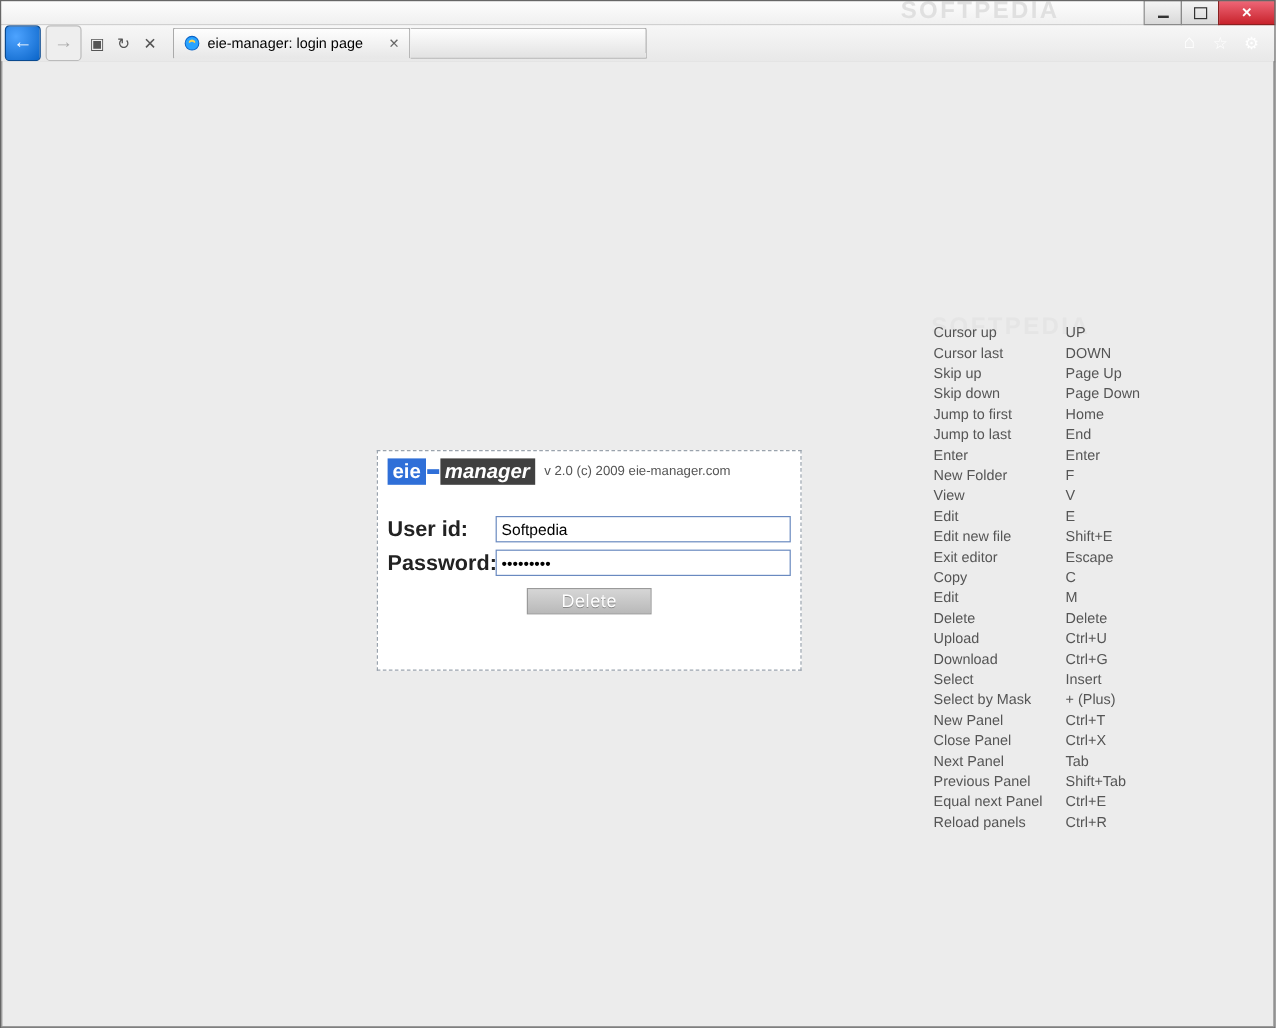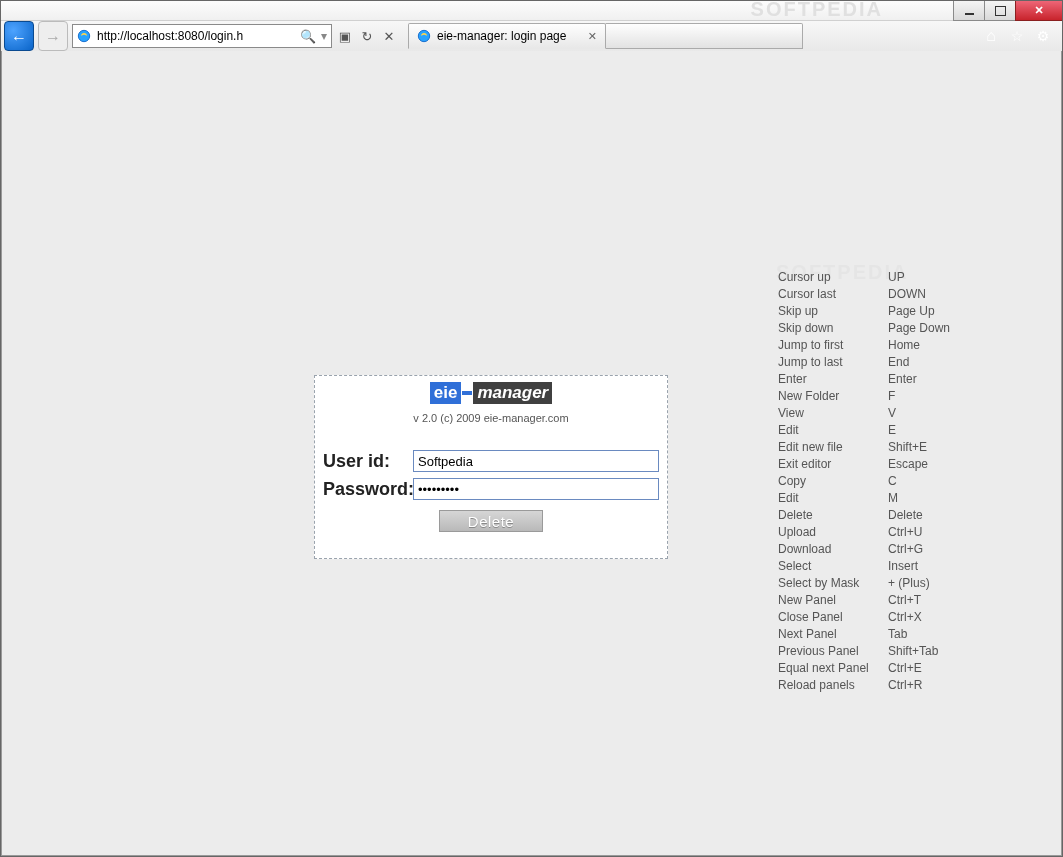--- a/index.html
+++ b/index.html
@@ -166,21 +166,20 @@
     width: 354px;
     height: 184px;
     background:#fff;
     border: 1px dashed #9aa3ad;
     padding: 6px 8px 8px 8px;
     box-sizing: border-box;
   }
   .logo-row {
     display:flex; align-items:center; gap:8px;
     margin-bottom: 26px;
-    flex-direction: column;
   }
   .logo {
     display:flex; font-family: Arial, sans-serif;
     font-weight: bold; font-size:17px;
     height:22px; line-height:22px;
   }
   .logo .seg {
     padding:0 4px;
     color:#fff;
   }
@@ -278,31 +277,20 @@
 </div>
 
 <div class="ie-toolbar">
   <div class="nav-btn nav-back">
     <span class="nav-arrow">←</span>
   </div>
   <div class="nav-btn nav-fwd">
     <span class="nav-arrow">→</span>
   </div>
 
-  <div class="addr-wrap">
-    <span class="ie-favicon">
-      <svg viewBox="0 0 16 16">
-          <circle cx="8" cy="8" r="6.5" fill="#29a3ff" stroke="#0a64c8"></circle>
-          <path d="M5 6 Q8 3 11 6 L11 8 Q8 5 5 8 Z" fill="#ffd34d"></path>
-        </svg>
-    </span>
-    <input class="addr-input" value="http://localhost:8080/login.h" style="">
-    <span class="tb-icon">🔍</span>
-    <span style="color:#888">▾</span>
-  </div>
 
   <span class="tb-icon">▣</span>
   <span class="tb-icon">↻</span>
   <span class="tb-icon">✕</span>
 
   <div class="tabstrip">
     <div class="tab">
       <span class="ie-favicon">
         <svg viewBox="0 0 16 16">
             <circle cx="8" cy="8" r="6.5" fill="#29a3ff" stroke="#0a64c8"></circle>

